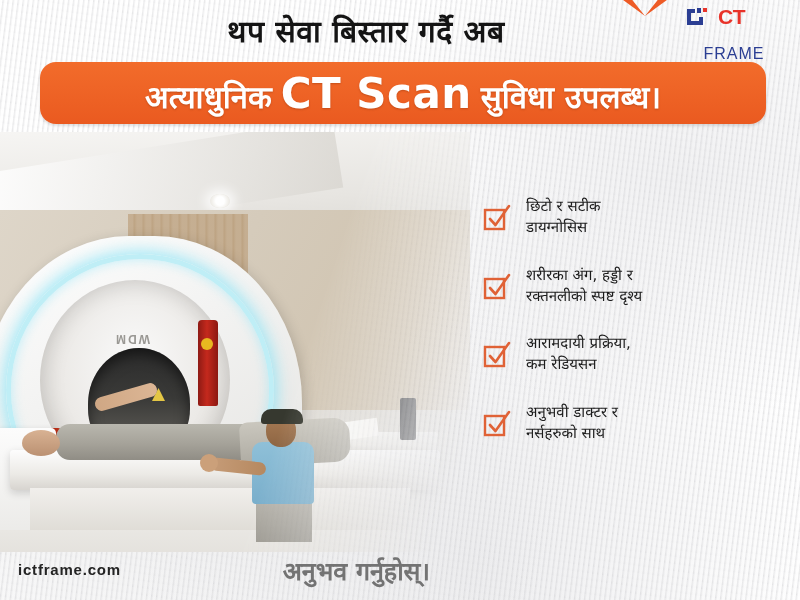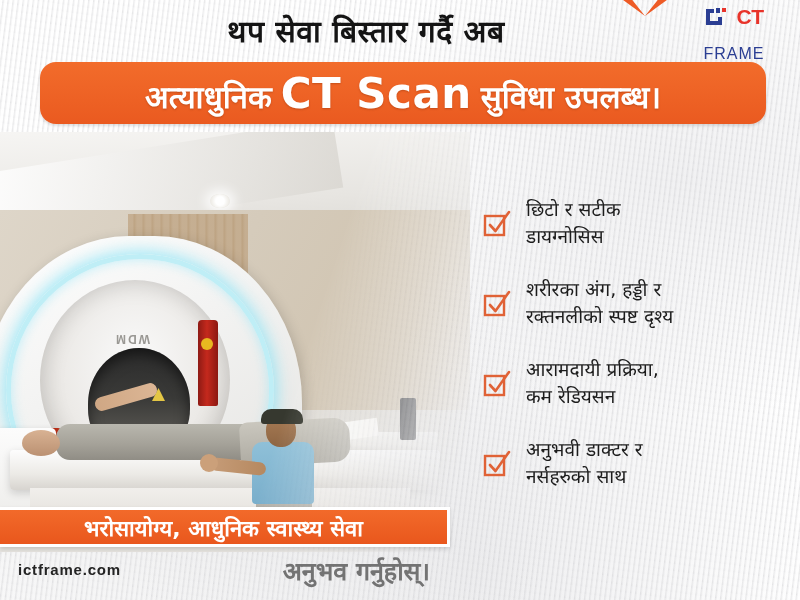--- a/index.html
+++ b/index.html
@@ -55,21 +55,20 @@
     position: absolute;
     right: 18px;
     top: 6px;
     width: 96px;
     text-align: center;
     line-height: 1;
   }
   .logo-row {
     display: flex;
     align-items: center;
-    justify-content: center;
     gap: 10px;
   }
   .logo-mark {
     display: block;
     width: 22px;
     height: 20px;
   }
   .logo-ct {
     font-family: "Liberation Sans", sans-serif;
     font-weight: bold;
@@ -387,21 +386,21 @@
     margin-bottom: 26px;
   }
   .check-box {
     flex: 0 0 auto;
     width: 30px;
     height: 30px;
     position: relative;
   }
   .check-text {
     font-family: "DejaVu Sans", "Liberation Sans", sans-serif;
-    font-size: 19px;
+    font-size: 15px;
     line-height: 1.42;
     color: #1c1c1c;
     white-space: pre-line;
   }
 
   
   .cta-line1 {
     position: absolute;
     left: 130px;
     top: 470px;
@@ -576,20 +575,17 @@
           <rect x="3" y="8" width="19" height="19" fill="none" stroke="#e06236" stroke-width="2.4"></rect>
           <path d="M8 17 L13.5 23 L27 4" fill="none" stroke="#e06236" stroke-width="2.6" stroke-linecap="round" stroke-linejoin="round"></path>
         </svg>
       </span>
       <span class="check-text">अनुभवी डाक्टर र
 नर्सहरुको साथ</span>
     </div>
 
   </div>
 
-  <div class="cta-bar">
-    <span class="cta-bar-text">भरोसायोग्य, आधुनिक स्वास्थ्य सेवा</span>
-  </div>
   <div class="cta-line3">अनुभव गर्नुहोस्।</div>
 
   <div class="website">ictframe.com</div>
 
 </div>
 
 </body></html>

